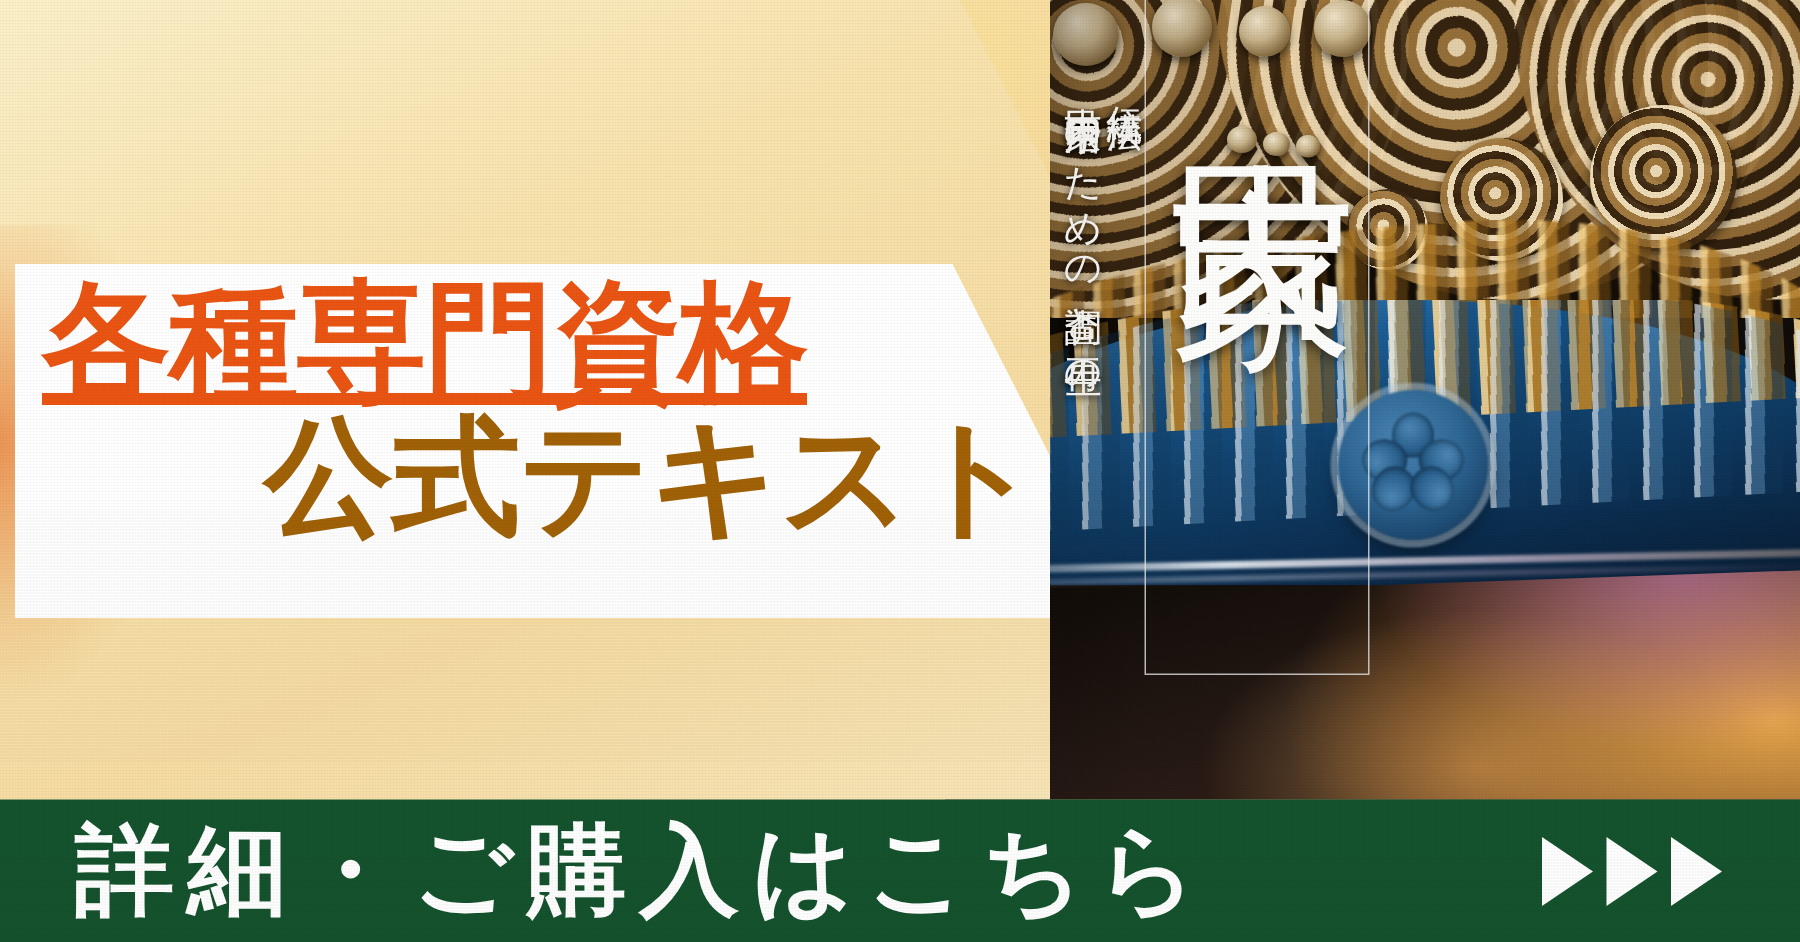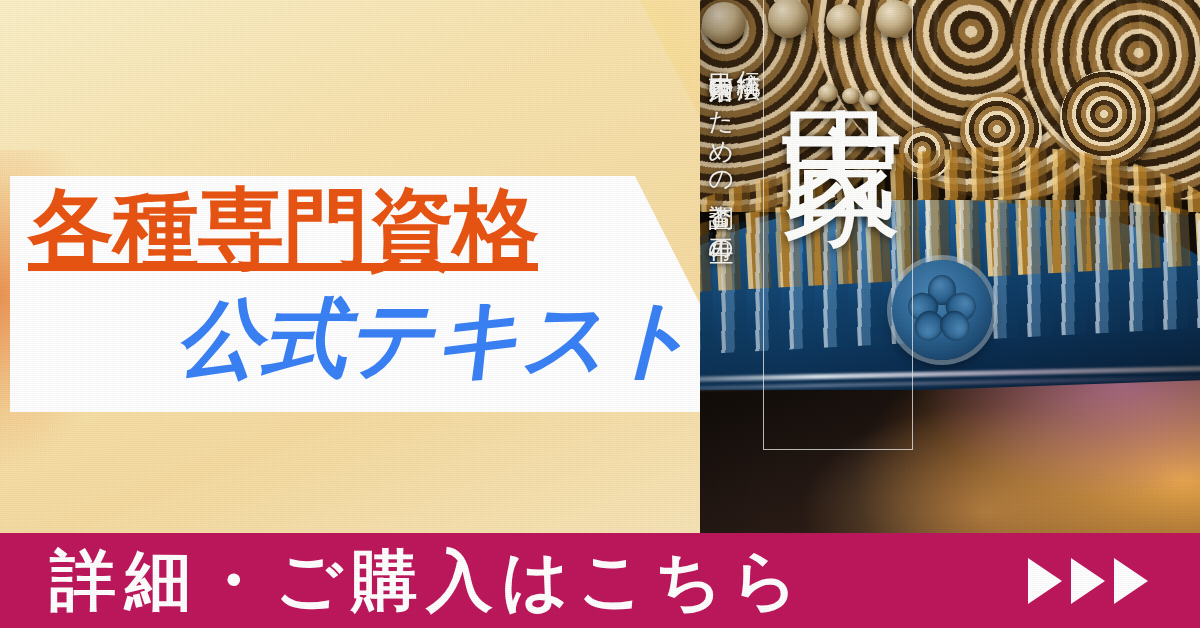--- a/index.html
+++ b/index.html
@@ -236,42 +236,42 @@
     position:absolute; left:10px; top:176px; width:690px; height:236px;
     background:#ffffff;
     clip-path:polygon(0 0, 625px 0, 690px 128px, 690px 236px, 0 236px);
   }
   .panel2 .hl1 {
     position:absolute; left:18px; top:6px;
     color:#ea5513; font-weight:700; font-size:86px; line-height:1.08;
     letter-spacing:-1px; white-space:nowrap;text-decoration:underline;
   }
   .panel2 .hl2 {
-    position:absolute; left:166px; top:116px;
-    color:#3b82f6; font-weight:700; font-size:86px; line-height:1.08;
-    letter-spacing:-1px; white-space:nowrap;font-style:italic;
+    position:absolute; left:166px; top:96px;
+    color:#a16207; font-weight:700; font-size:86px; line-height:1.08;
+    letter-spacing:-1px; white-space:nowrap;
   }
 
   
   .badge {
     position:absolute; left:15px; top:424px; width:148px; height:86px;
     background:#ea5513; color:#ffffff;
     display:flex; align-items:center; justify-content:center;
     font-weight:700; font-size:46px; letter-spacing:0;
   }
   .price {
     position:absolute; left:180px; top:426px;
     color:#ea5513; font-weight:400; font-size:58px; line-height:82px;
     white-space:nowrap; letter-spacing:0;
   }
 
   
   .cta {
     position:absolute; left:0; top:533px; width:1200px; height:95px;
-    background:#be185d;
+    background:#14532d;
     display:flex; align-items:center;
   }
   .cta-label {
     position:absolute; left:50px; top:50%; transform:translateY(-52%);
     color:#ffffff; font-weight:700; font-size:66px; line-height:1;
     letter-spacing:9px; white-space:nowrap;
   }
   .cta-arrows {
     position:absolute; left:1028px; top:50%; transform:translateY(-50%);
     display:flex; gap:9px;

